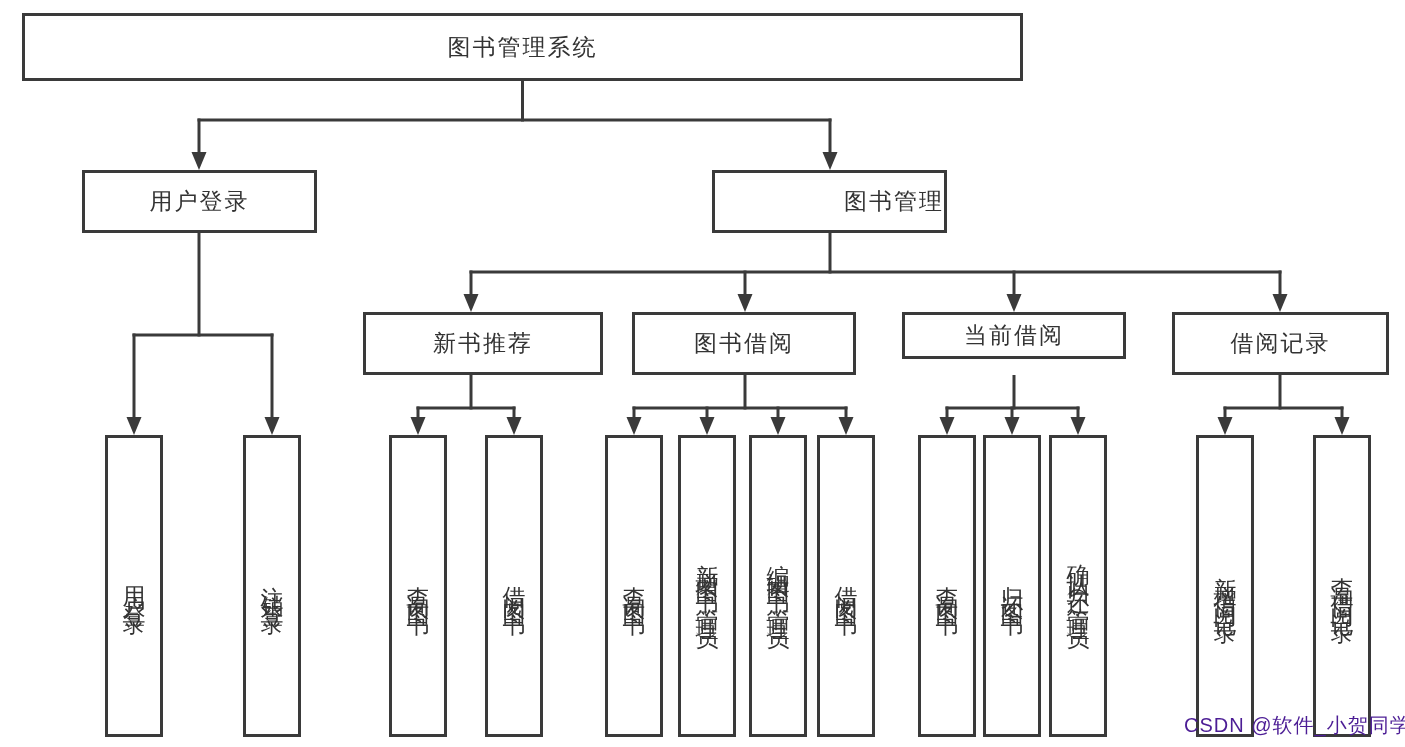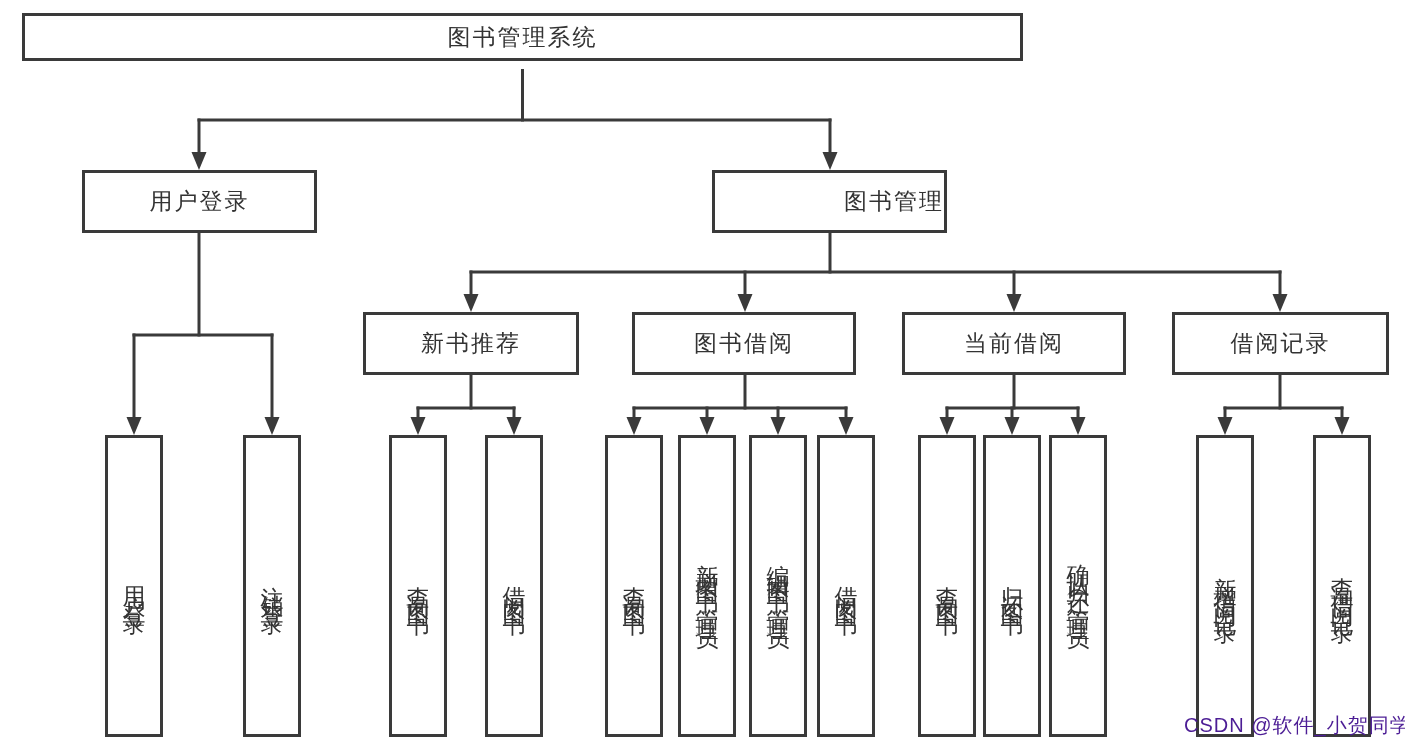--- a/index.html
+++ b/index.html
@@ -31,26 +31,26 @@
     align-items: center;
     justify-content: center;
     color: #333333;
   }
   .hlabel {
     font-size: 23px;
     letter-spacing: 2px;
     white-space: nowrap;
     color: #333333;
   }
-  .root-box  { left: 22px;  top: 13px;  width: 1001px; height: 48px; }
+  .root-box  { left: 22px;  top: 13px;  width: 1001px; height: 68px; }
   .l2-a      { left: 82px;  top: 170px; width: 235px;  height: 63px; }
   .l2-b      { left: 712px; top: 170px; width: 235px;  height: 63px; justify-content: flex-end; }
-  .l3-a      { left: 363px;  top: 312px; width: 216px; height: 63px; }
+  .l3-a      { left: 363px;  top: 312px; width: 240px; height: 63px; }
   .l3-b      { left: 632px;  top: 312px; width: 224px; height: 63px; }
-  .l3-c      { left: 902px;  top: 312px; width: 224px; height: 63px; }
+  .l3-c      { left: 902px;  top: 312px; width: 224px; height: 47px; }
   .l3-d      { left: 1172px; top: 312px; width: 217px; height: 63px; }
   .leaf {
     top: 435px;
     width: 58px;
     height: 302px;
   }
   .vlabel {
     writing-mode: vertical-rl;
     text-orientation: mixed;
     font-size: 23px;

